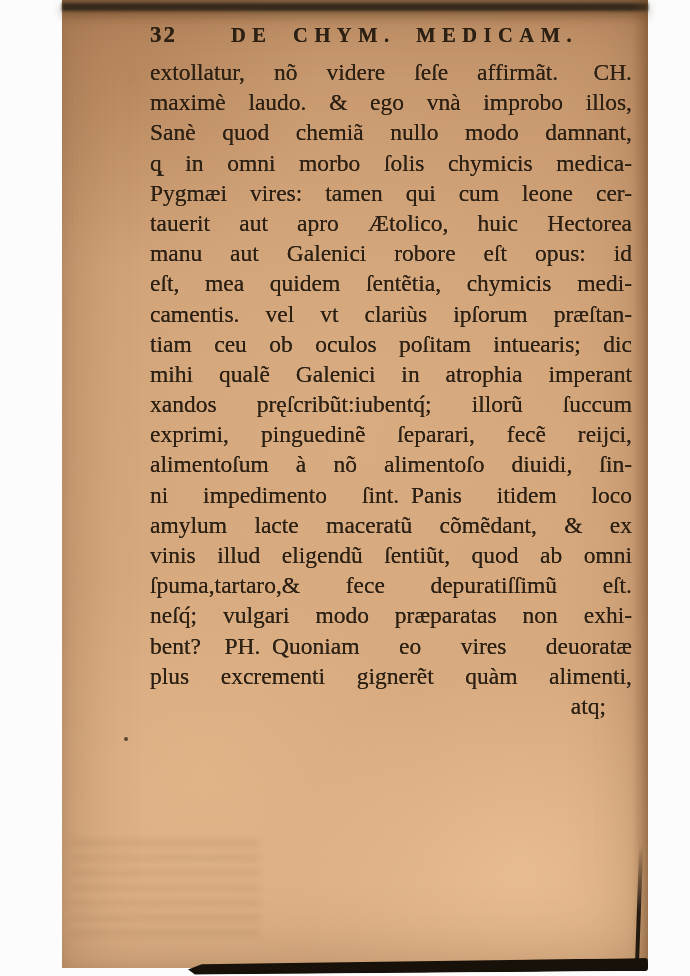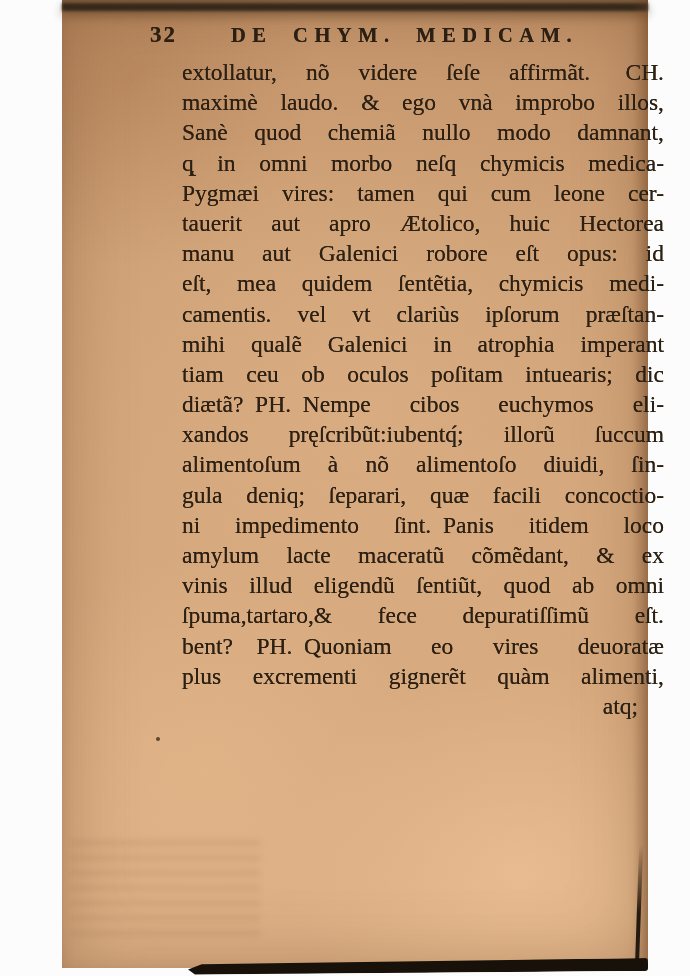--- a/index.html
+++ b/index.html
@@ -59,21 +59,20 @@
     position:absolute;left:88px;top:22px;width:482px;
     display:flex;align-items:baseline;
     filter:blur(.3px);
   }
   .pagenum{font-size:23px;letter-spacing:2px;margin-right:54px;font-weight:bold;}
   .runtitle{font-size:20.5px;letter-spacing:6.5px;word-spacing:9px;font-weight:bold;}
   .text-block{
     position:absolute;left:88px;top:57px;width:482px;
     font-size:23.5px;line-height:30.2px;
     filter:blur(.3px);
-    margin-left:32px;
   }
   .line{
     height:30.2px;
     text-align:justify;
     text-align-last:justify;
   }
   .catchword{
     text-align:left;text-align-last:right;
     padding-right:26px;box-sizing:border-box;
   }
@@ -94,36 +93,36 @@
 
     <div class="header ink">
       <span class="pagenum">32</span>
       <span class="runtitle">DE CHYM. MEDICAM.</span>
     </div>
 
     <div class="text-block ink">
       <div class="line">extollatur, nõ videre ſeſe affirmãt.   CH.</div>
       <div class="line">maximè laudo. &amp; ego vnà improbo illos,</div>
       <div class="line">Sanè quod chemiã nullo modo damnant,</div>
-      <div class="line">q̨ in omni morbo neſq chymicis medica-</div>
+      <div class="line">q̨ in omni morbo ſolis chymicis medica-</div>
       <div class="line">Pygmæi vires: tamen qui cum leone cer-</div>
       <div class="line">tauerit aut apro Ætolico, huic Hectorea</div>
       <div class="line">manu aut Galenici robore eſt opus: id</div>
       <div class="line">eſt, mea quidem ſentẽtia, chymicis medi-</div>
       <div class="line">camentis. vel vt clariùs ipſorum præſtan-</div>
+      <div class="line">tiam ceu ob oculos poſitam intuearis; dic</div>
       <div class="line">mihi qualẽ Galenici in atrophia imperant</div>
-      <div class="line">tiam ceu ob oculos poſitam intuearis; dic</div>
-      <div class="line">diætã? PH. Nempe cibos euchymos eli-</div>
       <div class="line">xandos pręſcribũt:iubentq́; illorũ ſuccum</div>
+      <div class="line">exprimi, pinguedinẽ ſeparari, fecẽ reijci,</div>
       <div class="line">alimentoſum à nõ alimentoſo diuidi, ſin-</div>
-      <div class="line">gula deniq; ſeparari, quæ facili concoctio-</div>
       <div class="line">ni impedimento ſint. Panis itidem loco</div>
       <div class="line">amylum lacte maceratũ cõmẽdant, &amp; ex</div>
       <div class="line">vinis illud eligendũ ſentiũt, quod ab omni</div>
       <div class="line">ſpuma,tartaro,&amp; fece depuratiſſimũ eſt.</div>
+      <div class="line">neſq́; vulgari modo præparatas non exhi-</div>
       <div class="line">bent?  PH. Quoniam eo vires deuoratæ</div>
       <div class="line">plus excrementi gignerẽt quàm alimenti,</div>
       <div class="line catchword">atq;</div>
       <span class="margin-dot"></span>
     </div>
   </div>
 
   <div class="bottom-wedge"></div>
 </div>
 

